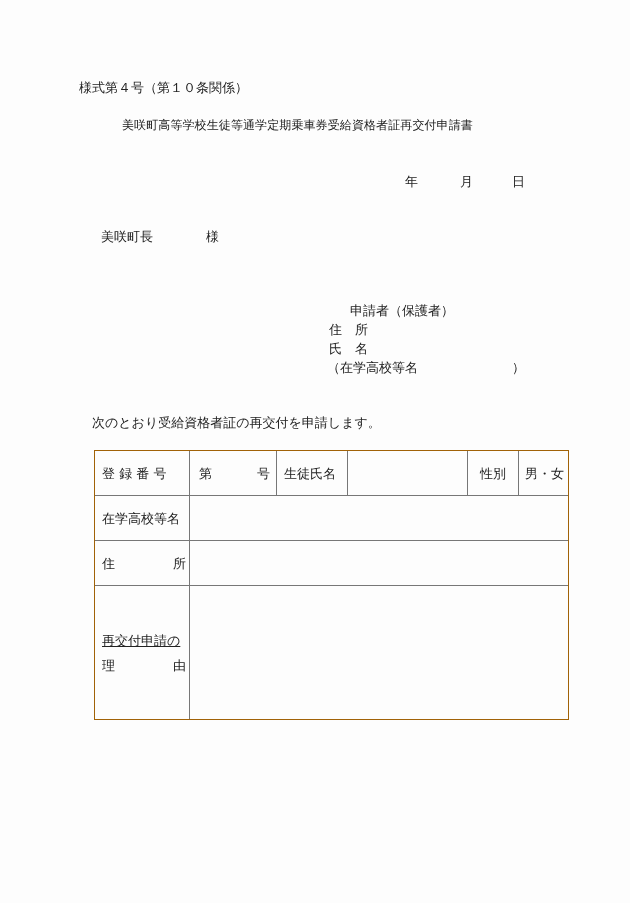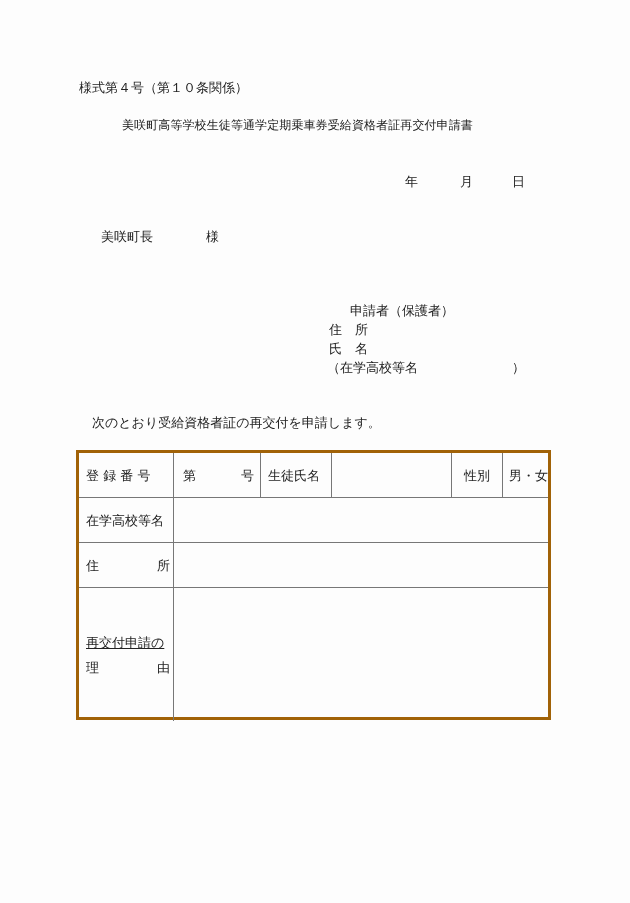--- a/index.html
+++ b/index.html
@@ -26,25 +26,25 @@
     .addressee-suffix { left: 206px; top: 230px; }
     .applicant-heading { left: 313px; top: 304px; margin-left: 37px; }
     .applicant-address { left: 329px; top: 323px; font-family: Liberation Serif, serif; }
     .applicant-name { left: 329px; top: 342px; }
     .applicant-relation { left: 327px; top: 361px; }
     .applicant-relation-close { left: 512px; top: 361px; }
     .statement { left: 92px; top: 416px; }
 
     .form-table {
       position: absolute;
-      left: 76px;
+      left: 94px;
       top: 450px;
       width: 475px;
       height: 270px;
-      border: 3px solid #a16207;
+      border: 1px solid #a16207;
       box-sizing: border-box;
     }
     .hline { position: absolute; left: 0; right: 0; height: 0; border-top: 1px solid #777; }
     .vline { position: absolute; width: 0; border-left: 1px solid #777; }
     .cell-text { position: absolute; white-space: nowrap; line-height: 1; font-size: 13px; }
   </style>
 </head>
 <body>
 
 <div>

